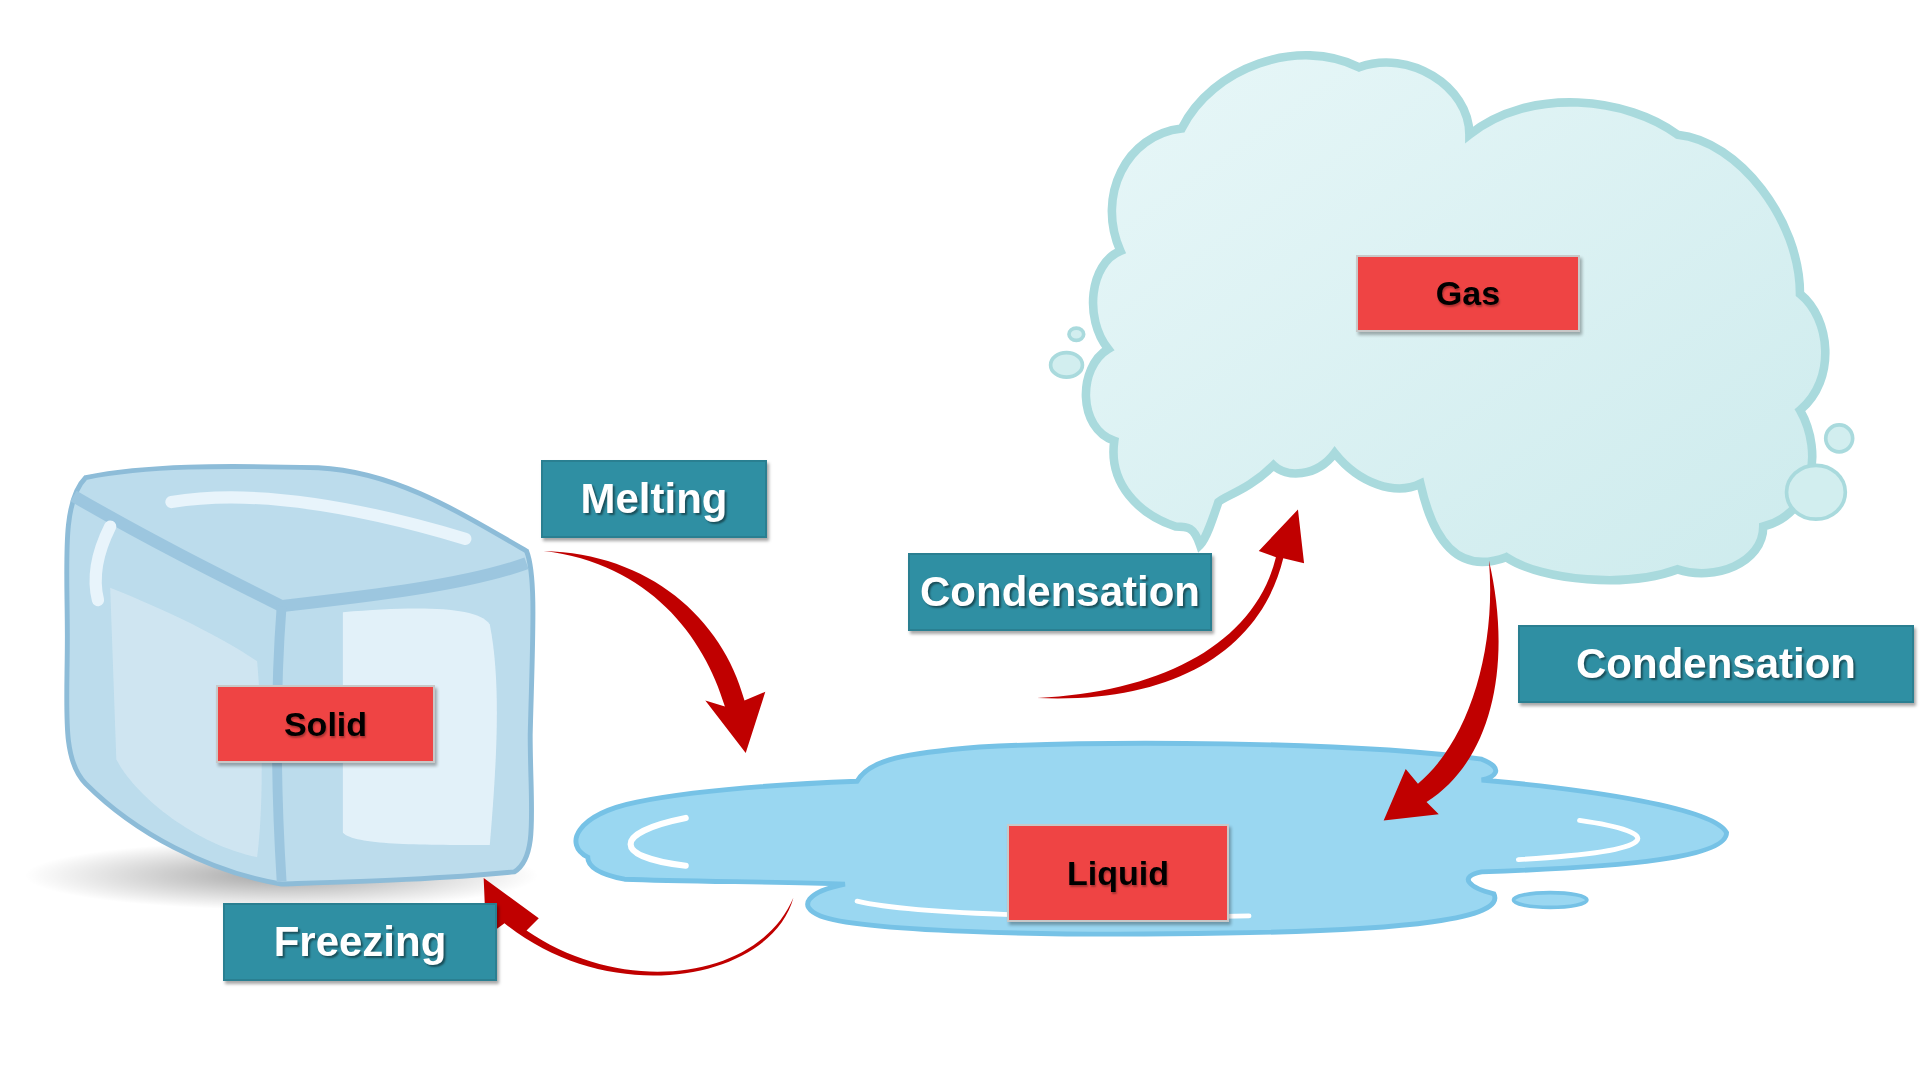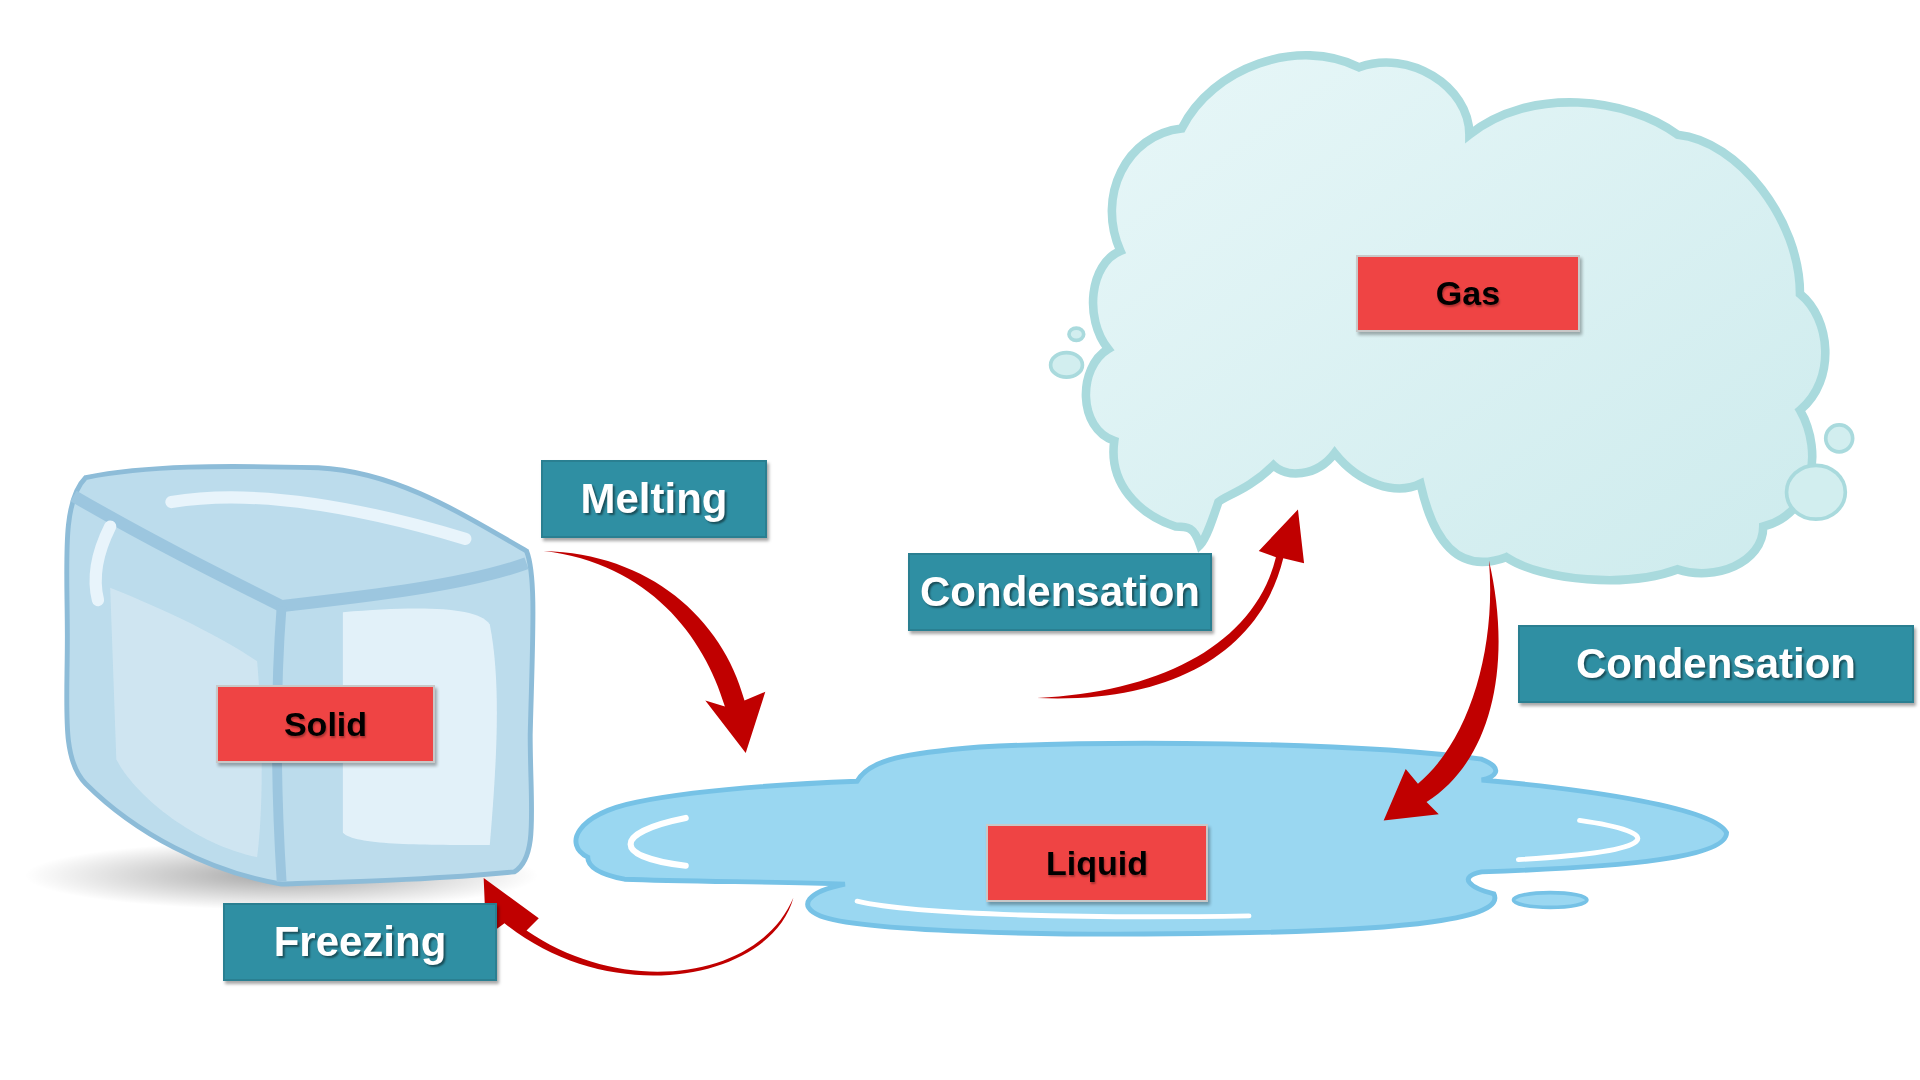--- a/index.html
+++ b/index.html
@@ -64,14 +64,14 @@
     <path d="M 1216 458 C 1235 540 1220 620 1165 655 L 1175 665 L 1130 670 L 1148 628 L 1158 640 C 1200 605 1222 530 1216 458 Z" fill="#c00000"></path>
   </g>
 </svg>
 
 <div class="lbl proc" style="left:513px;top:460px;width:226px;height:78px;margin-left:28px;">Melting</div>
 <div class="lbl proc" style="left:908px;top:553px;width:304px;height:78px;">Condensation</div>
 <div class="lbl proc" style="left:1518px;top:625px;width:396px;height:78px;">Condensation</div>
 <div class="lbl proc" style="left:223px;top:903px;width:274px;height:78px;">Freezing</div>
 
 <div class="lbl state" style="left:216px;top:685px;width:219px;height:78px;">Solid</div>
-<div class="lbl state" style="left:986px;top:824px;width:222px;height:78px;">Liquid</div>
+<div class="lbl state" style="left:1007px;top:824px;width:222px;height:98px;">Liquid</div>
 <div class="lbl state" style="left:1356px;top:255px;width:224px;height:77px;">Gas</div>
 
 </body></html>

